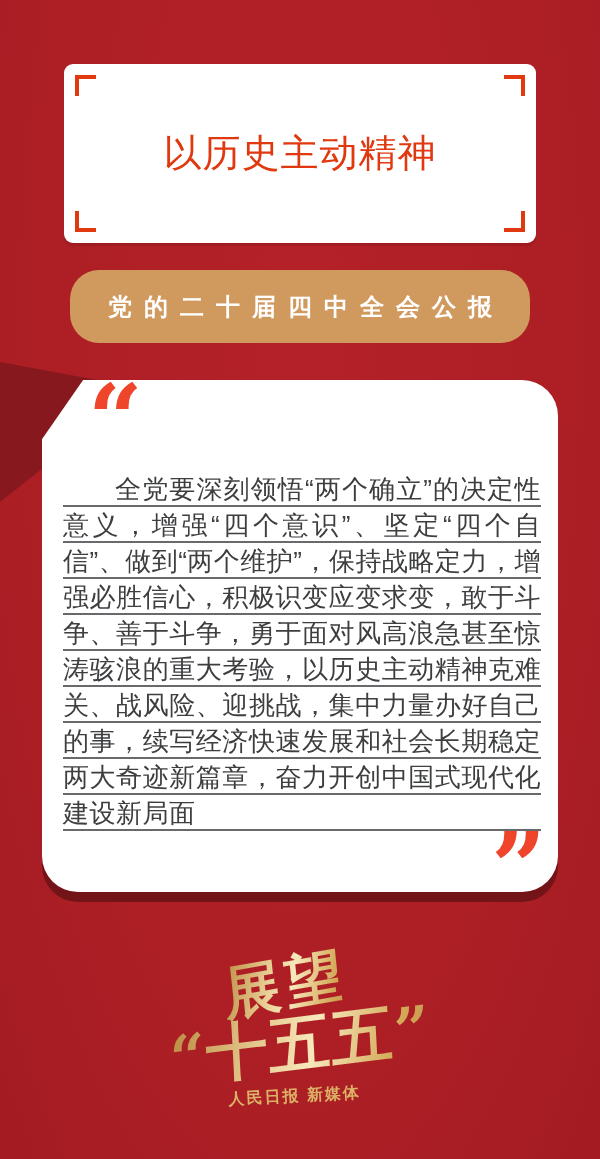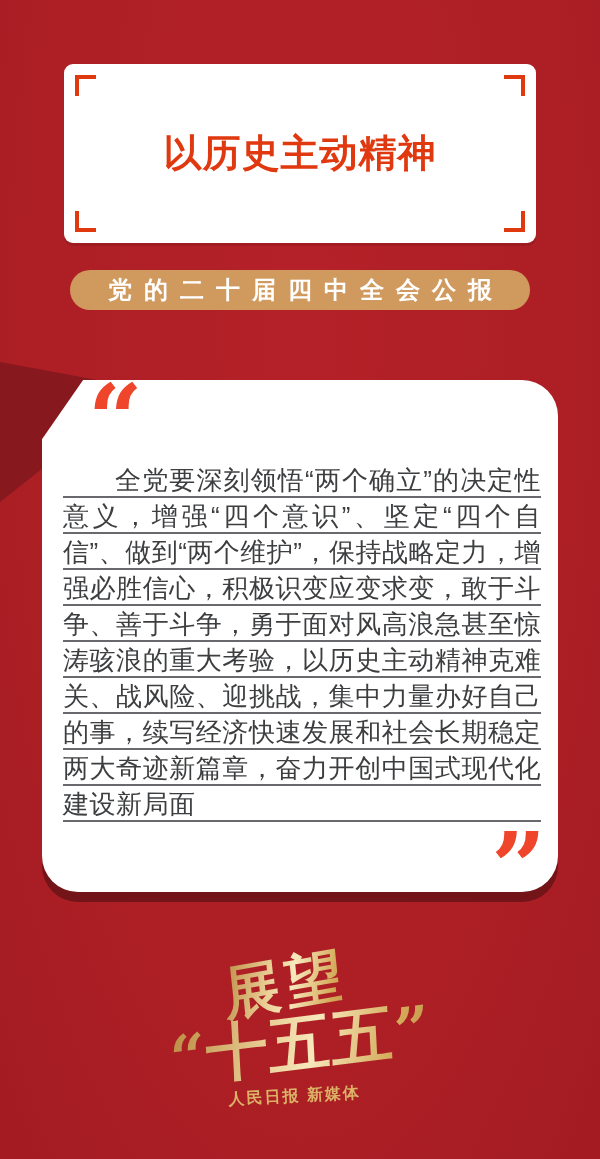--- a/index.html
+++ b/index.html
@@ -35,31 +35,31 @@
     border-style: solid;
     border-width: 0;
   }
   .bracket.tl { left: 11px; top: 11px;    border-top-width: 4px;    border-left-width: 4px; }
   .bracket.tr { right: 11px; top: 11px;   border-top-width: 4px;    border-right-width: 4px; }
   .bracket.bl { left: 11px; bottom: 11px; border-bottom-width: 4px; border-left-width: 4px; }
   .bracket.br { right: 11px; bottom: 11px;border-bottom-width: 4px; border-right-width: 4px; }
   .title-line {
     font-size: 38px;
     line-height: 47px;
-    font-weight: 700;
+    font-weight: 400;
     color: #e0380f;
     letter-spacing: 1px;
     white-space: nowrap;
   }
 
   
   .banner-pill {
     position: absolute;
     left: 70px; top: 270px;
-    width: 460px; height: 40px;
+    width: 460px; height: 73px;
     background: #d09a5e;
     border-radius: 29px;
     display: flex;
     align-items: center;
     justify-content: center;
   }
   .banner-label {
     color: #ffffff;
     font-size: 24px;
     font-weight: 700;
@@ -99,21 +99,21 @@
     font-weight: 700;
     font-size: 95px;
     line-height: 1;
     color: #ee452b;
   }
   .quote-mark.open  { left: 46px; top: -8px; }
   .quote-mark.close { right: 12px; top: 440px; }
   .quote-text {
     position: absolute;
     left: 21px; right: 17px;
-    top: 82px;
+    top: 91px;
     height: 362px;
     font-size: 26px;
     line-height: 36px;
     letter-spacing: 0.5px;
     color: #3d3e40;
     text-indent: 2em;
     text-align: justify;
     background-image: repeating-linear-gradient(
       to bottom,
       transparent 0px, transparent 34px,

